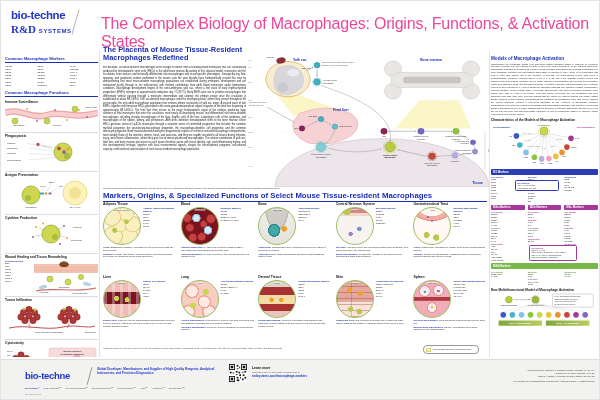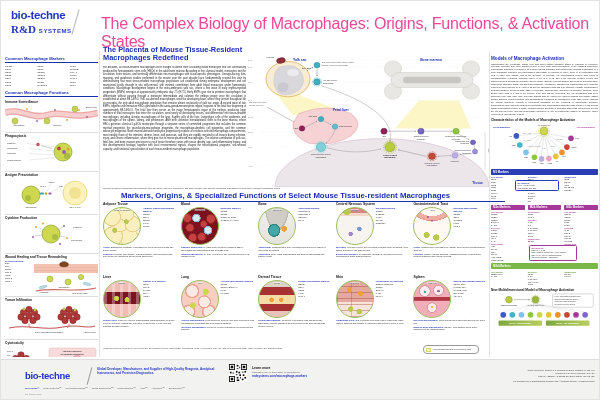--- a/index.html
+++ b/index.html
@@ -27,21 +27,21 @@
 .fn-list-head{font-size:2.3px;font-weight:bold;color:#1b2fb4;}
 .fn-list .tline{font-size:2.2px;}
 svg .fl{font-size:2px;fill:#333;}
 svg .flb{font-size:1.9px;font-weight:bold;fill:#333;}
 
 .center{position:absolute;left:100px;top:43px;width:388px;height:315px;}
 .origins-head{position:absolute;left:2px;top:2px;width:170px;font-size:7.4px;font-weight:bold;color:#1b2fb4;line-height:1.08;}
 .origins-body{position:absolute;left:2px;top:22px;width:143px;height:118px;font-size:2.55px;line-height:1.4;color:#222;text-align:justify;overflow:hidden;}
 #dev-svg{position:absolute;left:146px;top:10px;}
 .dev-caption{position:absolute;left:2px;top:143px;width:330px;font-size:2.2px;color:#444;font-style:italic;}
-.markers-head{position:absolute;left:20px;top:147px;width:384px;font-size:7.8px;font-weight:bold;color:#1b2fb4;border-bottom:0.6px solid #1b2fb4;padding-bottom:1px;}
+.markers-head{position:absolute;left:2px;top:147px;width:384px;font-size:7.8px;font-weight:bold;color:#1b2fb4;border-bottom:0.6px solid #1b2fb4;padding-bottom:1px;}
 .organ-grid{position:absolute;left:2px;top:158px;width:384px;display:grid;grid-template-columns:repeat(5,1fr);gap:3px 4px;}
 .organ{height:70px;overflow:hidden;}
 .organ-name{font-size:3.4px;font-weight:bold;color:#111;margin-bottom:1px;}
 .organ-row{display:flex;gap:2px;}
 .organ-illus{width:38px;height:38px;border-radius:50%;border:1px solid #9bbf62;position:relative;flex:none;overflow:hidden;}
 .illus-label{position:absolute;top:1px;left:50%;transform:translateX(-50%);font-size:1.9px;color:#333;white-space:nowrap;background:rgba(255,255,255,0.55);padding:0 1px;border-radius:1px;}
 .organ-side{flex:1;min-width:0;}
 .side-head{font-size:2.3px;font-weight:bold;color:#1b2fb4;line-height:1.2;margin-bottom:0.5px;}
 .side-lines .tline{font-size:2.2px;}
 .oblock{font-size:2.2px;line-height:1.28;color:#222;margin-top:1px;}

